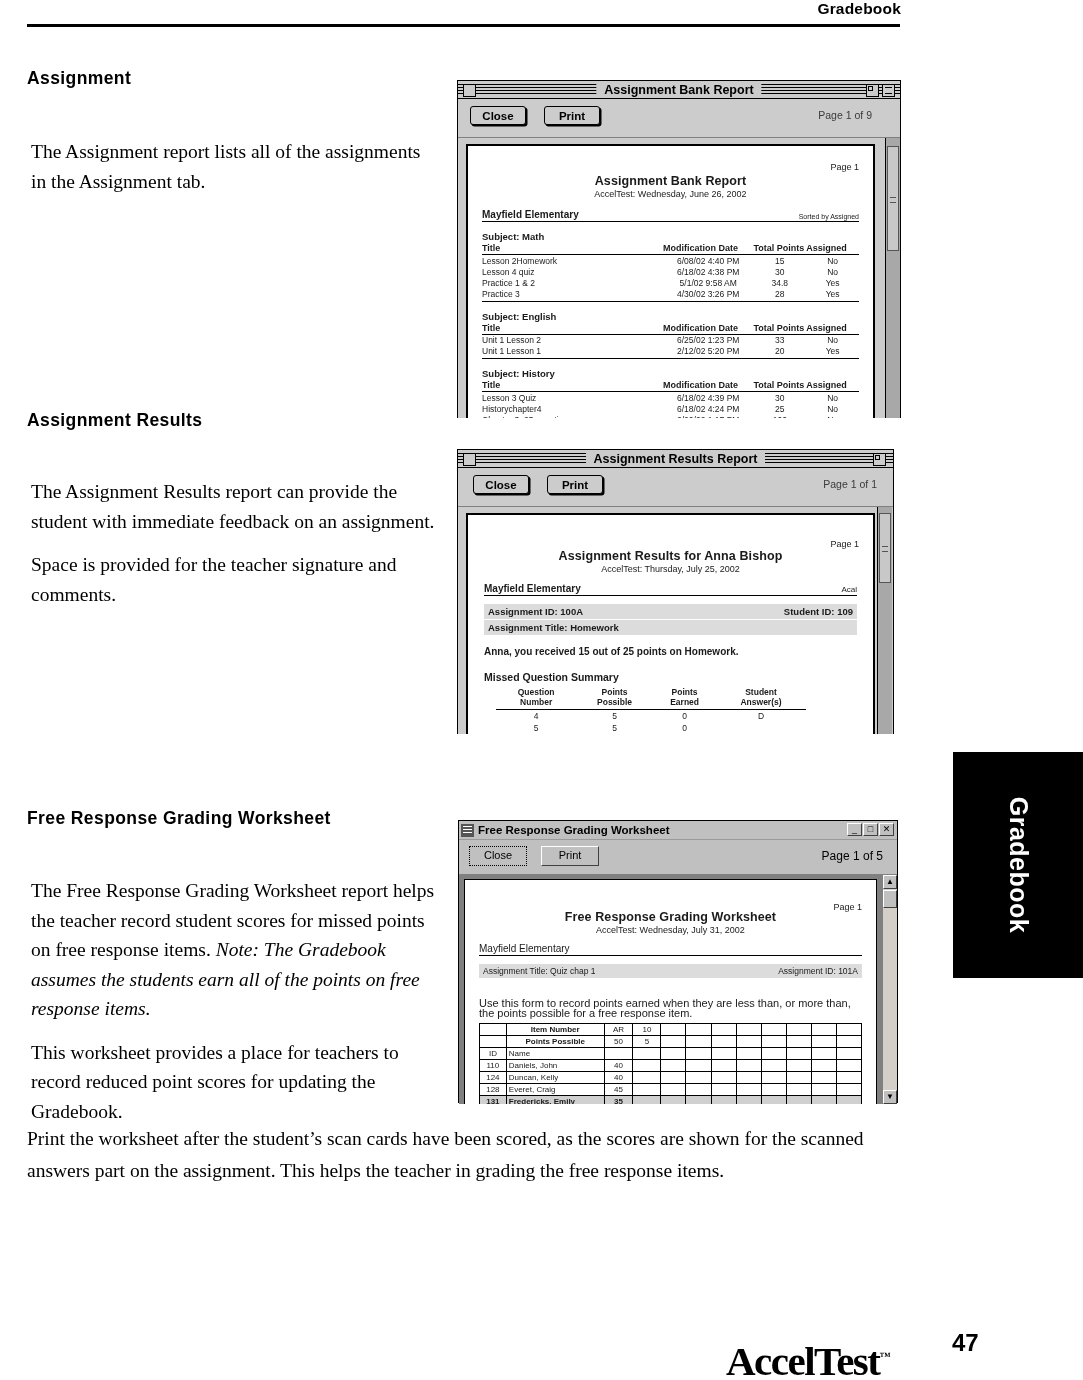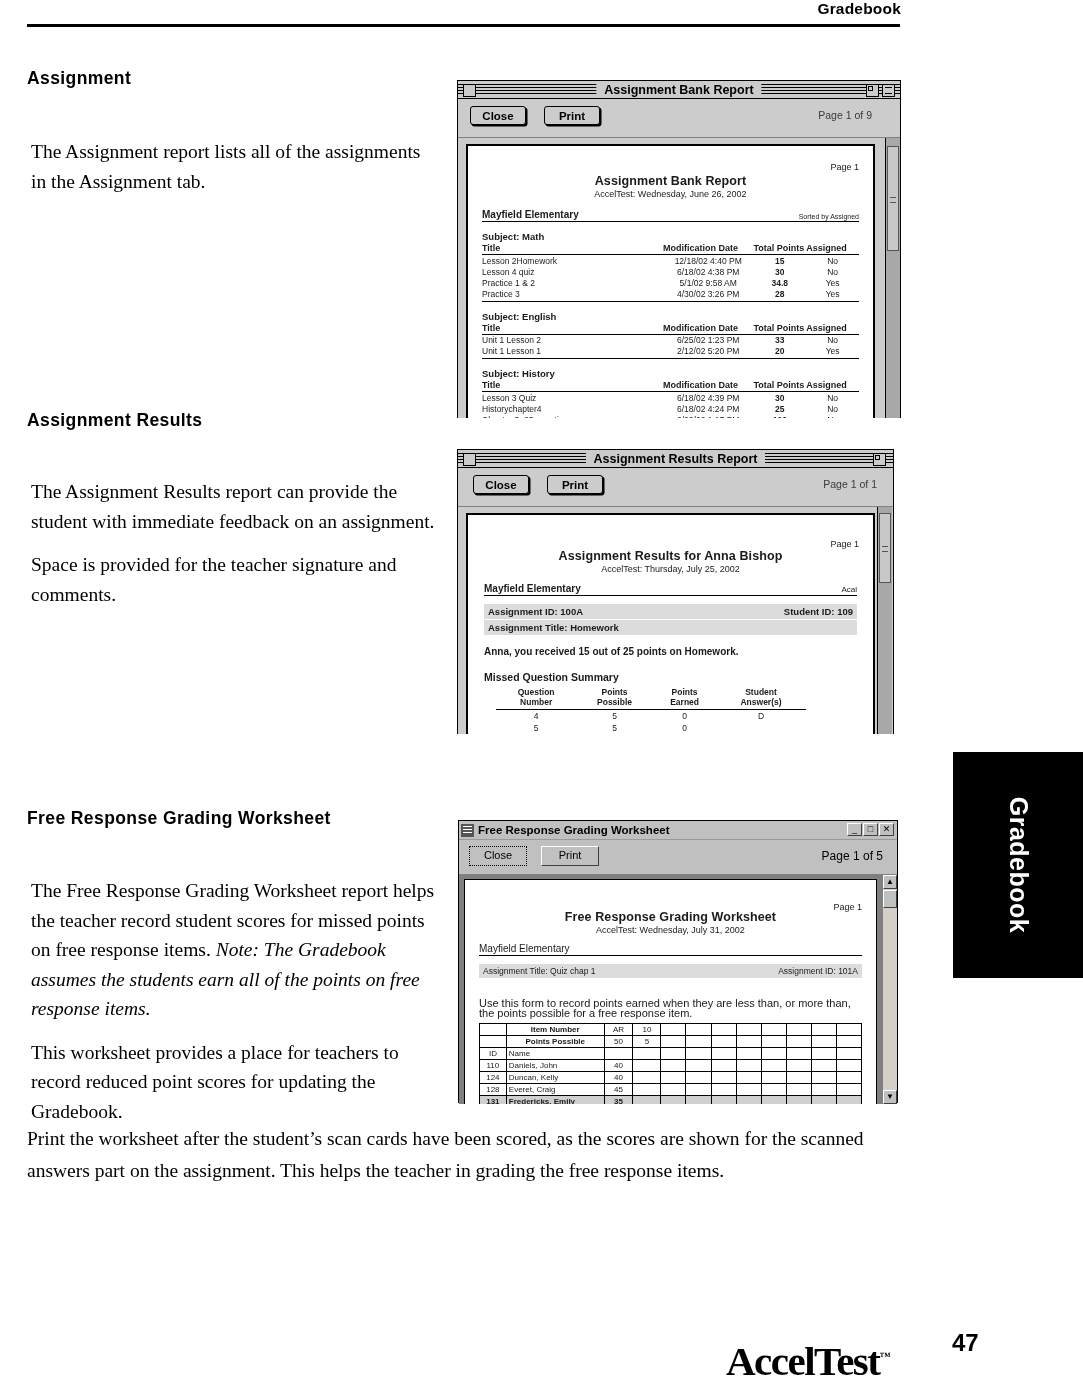--- a/index.html
+++ b/index.html
@@ -318,21 +318,21 @@
     text-align: left;
     white-space: nowrap;
   }
   table.rpt-table td {
     padding: 0.5px 0;
     white-space: nowrap;
   }
   table.rpt-table tr.last td { border-bottom: 1.5px solid #000; padding-bottom:2px; }
   .col-title  { width: 48%; text-align: left; }
   .col-moddate{ width: 24%; text-align: center; }
-  .col-points { width: 14%; text-align: center; font-weight: bold; }
+  .col-points { width: 14%; text-align: center; }
   .col-assign { width: 14%; text-align: center; }
 
   
   .greybar {
     background: #dcdcdc;
     font-size: 9.5px;
     font-weight: bold;
     display: flex;
     justify-content: space-between;
     padding: 2px 4px;
@@ -563,21 +563,21 @@
               <tr>
             <th class="col-title">Title</th>
             <th class="col-moddate">Modification Date</th>
             <th class="col-points">Total Points</th>
             <th class="col-assign">Assigned</th>
           </tr>
             </thead>
           <tbody>
             <tr>
               <td class="col-title">Lesson 2Homework</td>
-              <td class="col-moddate">12/18/02 4:40 PM</td>
+              <td class="col-moddate">6/08/02 4:40 PM</td>
               <td class="col-points">15</td>
               <td class="col-assign">No</td>
             </tr>
             <tr>
               <td class="col-title">Lesson 4 quiz</td>
               <td class="col-moddate">6/18/02 4:38 PM</td>
               <td class="col-points">30</td>
               <td class="col-assign">No</td>
             </tr>
             <tr>

